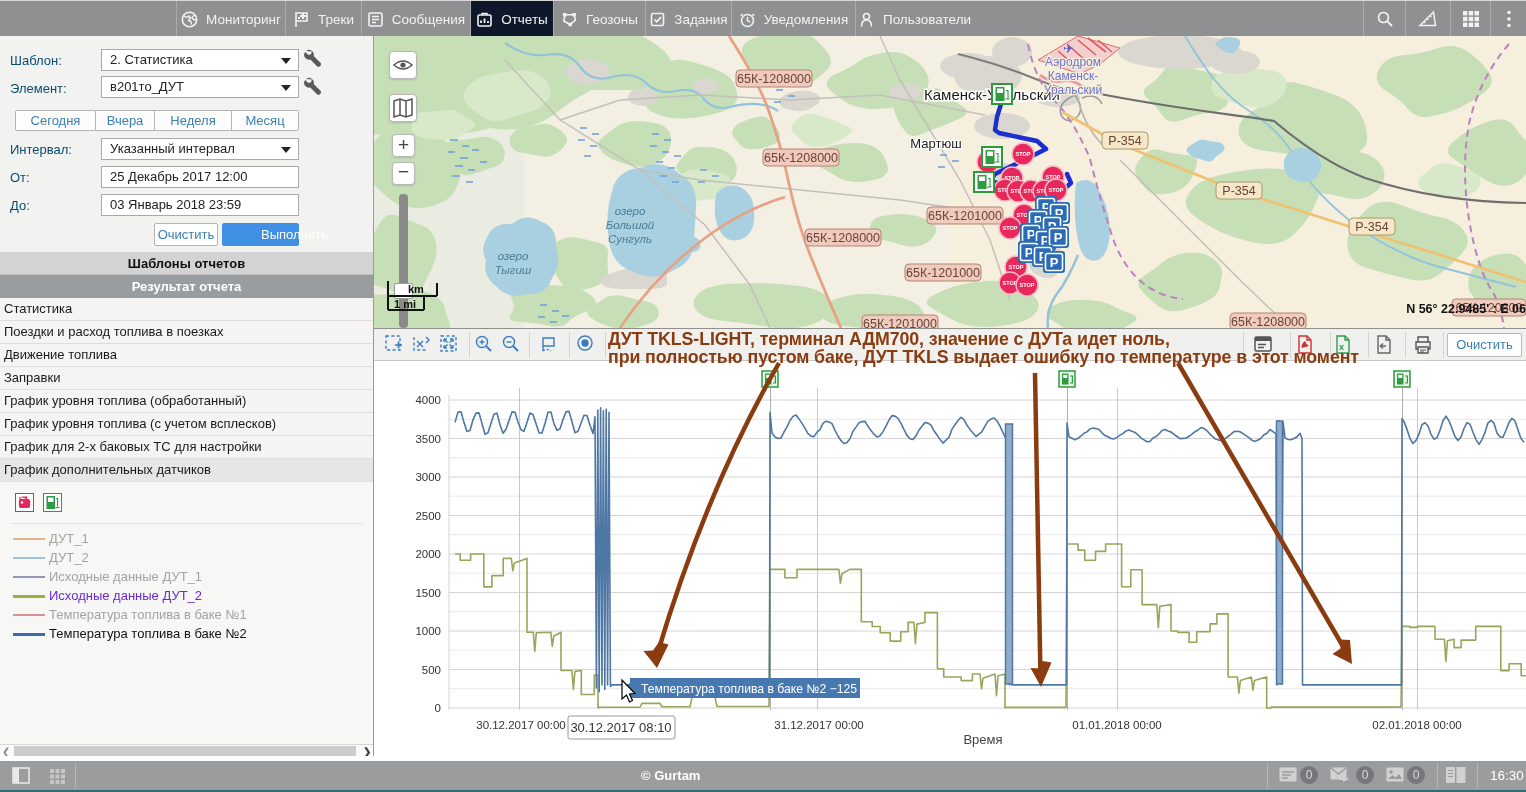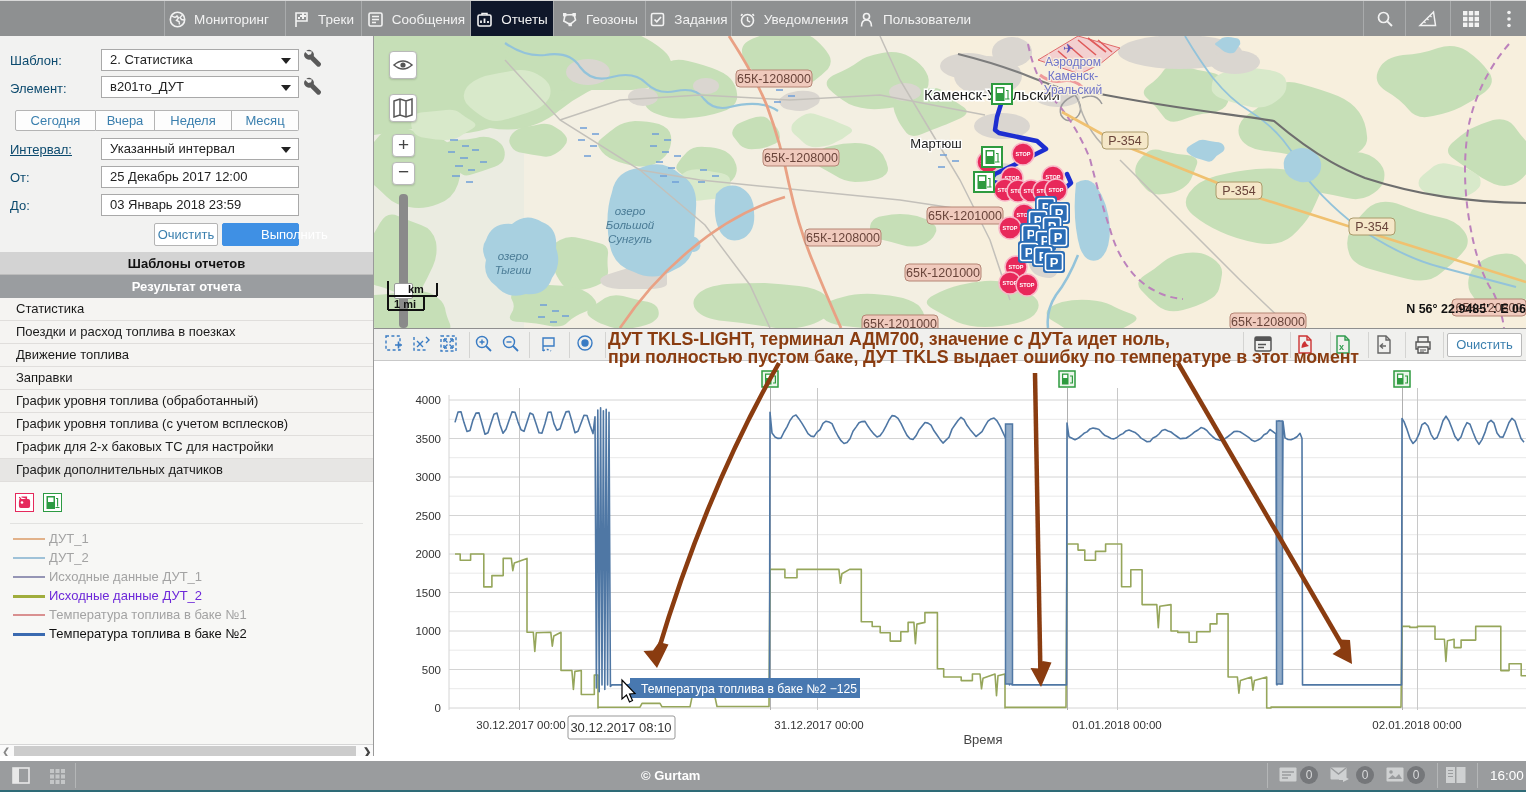--- a/index.html
+++ b/index.html
@@ -34,21 +34,21 @@
           line-height:19px; }
   .abtn { position:absolute; top:187px; height:23px; font-size:13px; text-align:center;
           line-height:21px; border-radius:2px; }
   #hdr1 { left:0; top:216px; width:373px; height:23px; background:#d3d3d3;
           color:#111; font-size:13px; font-weight:bold; text-align:center; line-height:23px;
           border-bottom:1px solid #bcbcbc; }
   #hdr2 { left:0; top:239px; width:373px; height:23px; background:#9a9da0;
           color:#fff; font-size:13px; font-weight:bold; text-align:center; line-height:23px; }
   .li { position:absolute; left:0; width:373px; height:23px; background:#f5f4f2;
         border-bottom:1px solid #e0dedc; font-size:13px; color:#1a1a1a;
-        line-height:22px; padding-left:16px; }
+        line-height:22px; padding-left:4px; }
   .leg { position:absolute; left:49px; font-size:13px; }
   .legline { position:absolute; left:13px; width:32px; height:2px; }
 
   
   #map { left:374px; top:36px; width:1152px; height:292px; background:#f1eee1; overflow:hidden; }
   .mbtn { position:absolute; width:28px; height:28px; background:#fff; border:1px solid #b9b9b9;
           border-radius:4px; box-shadow:0 1px 2px rgba(0,0,0,.15); }
 
   
   #ctb { left:374px; top:328px; width:1152px; height:33px; background:#f0f0ee;
@@ -67,21 +67,21 @@
   .fsep { position:absolute; top:2px; height:25px; width:1px; background:#b4b6b7; }
   .badge { position:absolute; top:5px; width:18px; height:18px; border-radius:50%;
            background:#75777a; color:#d8d9da; font-size:12px; text-align:center;
            line-height:18px; }
 </style>
 </head>
 <body>
 <div id="stage">
 
 <div id="nav" class="abs">
-  <div class="tab" style="left:164px;width:109px;">
+  <div class="tab" style="left:176px;width:109px;">
     <svg width="17" height="17" viewBox="0 0 17 17">
           <circle cx="8.5" cy="8.5" r="7.2" fill="none" stroke="#f2f2f2" stroke-width="1.6"></circle>
           <path d="M3 5 q3 2.5 5 0 l1.5 2 l-2 2.5 l2.5 1 l0.5 3 M13.5 4 l-2.5 2.5 l1.5 2 l3 0.5" stroke="#f2f2f2" stroke-width="1.4" fill="none"></path>
         </svg>
     <span>Мониторинг</span>
       </div>
   <div class="tab" style="left:285px;width:76px;">
     <svg width="17" height="17" viewBox="0 0 17 17">
           <path d="M3 16 V2 h11 v8 h-11" fill="none" stroke="#f2f2f2" stroke-width="1.6"></path>
           <path d="M5 4h2v2h2v2h2V6h2V4h-2V2h-2v2zM5 6v2h2V6z" fill="#f2f2f2"></path>
@@ -181,21 +181,21 @@
   <div class="fsel" style="top:40px;">в201то_ДУТ<span class="arr"></span></div>
   <svg class="wrench" style="top:41px;" viewBox="0 0 20 20">
         <path d="M3.2 2.0 a4.8 4.8 0 0 1 6.3 0.4 a4.8 4.8 0 0 1 1.2 4.7 l6.5 6.5 a2.4 2.4 0 0 1 -3.4 3.4 l-6.5 -6.5 a4.8 4.8 0 0 1 -4.7 -1.2 a4.8 4.8 0 0 1 -0.4 -6.3 l3.1 3.1 l2.8 -0.75 l0.75 -2.8 z" fill="#5a5a5a"></path>
       </svg>
 
   <div class="qbtn" style="left:15px;top:74px;width:81px;border-radius:2px 0 0 2px;">Сегодня</div>
   <div class="qbtn" style="left:96px;top:74px;width:59px;border-left:none;">Вчера</div>
   <div class="qbtn" style="left:155px;top:74px;width:77px;border-left:none;">Неделя</div>
   <div class="qbtn" style="left:232px;top:74px;width:67px;border-left:none;border-radius:0 2px 2px 0;">Месяц</div>
 
-  <div class="flabel" style="top:106px;text-decoration:underline;">Интервал:</div>
+  <div class="flabel" style="top:106px;">Интервал:</div>
   <div class="fsel" style="top:102px;">Указанный интервал<span class="arr"></span></div>
   <div class="flabel" style="top:134px;">От:</div>
   <div class="finp" style="top:130px;">25 Декабрь 2017 12:00</div>
   <div class="flabel" style="top:162px;">До:</div>
   <div class="finp" style="top:158px;">03 Январь 2018 23:59</div>
 
   <div class="abtn" style="left:154px;width:64px;background:#fff;border:1px solid #b4b4b4;color:#3a7fae;">Очистить</div>
   <div class="abtn" style="left:222px;width:77px;background:#3f90e4;border:1px solid #3f90e4;color:#fff;padding-left:38px;">Выполнить</div>
 
   <div id="hdr1" class="abs">Шаблоны отчетов</div>
@@ -782,17 +782,17 @@
         <path d="M2 12 l4.5 -4 l3 2.5 l3.5 -3.5 l3 5z" fill="#9a9c9e"></path>
       </svg>
   <div class="badge" style="left:1407px;">0</div>
   <div class="fsep" style="left:1437px;"></div>
   <svg class="abs" style="left:1446px;top:6px;" width="20" height="16" viewBox="0 0 20 16">
         <rect x="0" y="0" width="9" height="16" fill="#cfd1d2"></rect>
         <rect x="10.5" y="0" width="9" height="16" fill="#cfd1d2"></rect>
         <path d="M2 3.5h5M2 6.5h5M2 9.5h5" stroke="#9a9c9e" stroke-width="1.2"></path>
       </svg>
   <div class="fsep" style="left:1477px;"></div>
-  <div class="abs" style="left:1490px;top:7px;color:#fff;font-size:13.5px;">16:00</div>
+  <div class="abs" style="left:1490px;top:7px;color:#fff;font-size:13.5px;">16:30</div>
 </div>
 <div id="footline" class="abs"></div>
 
 </div>
 
 </body></html>

